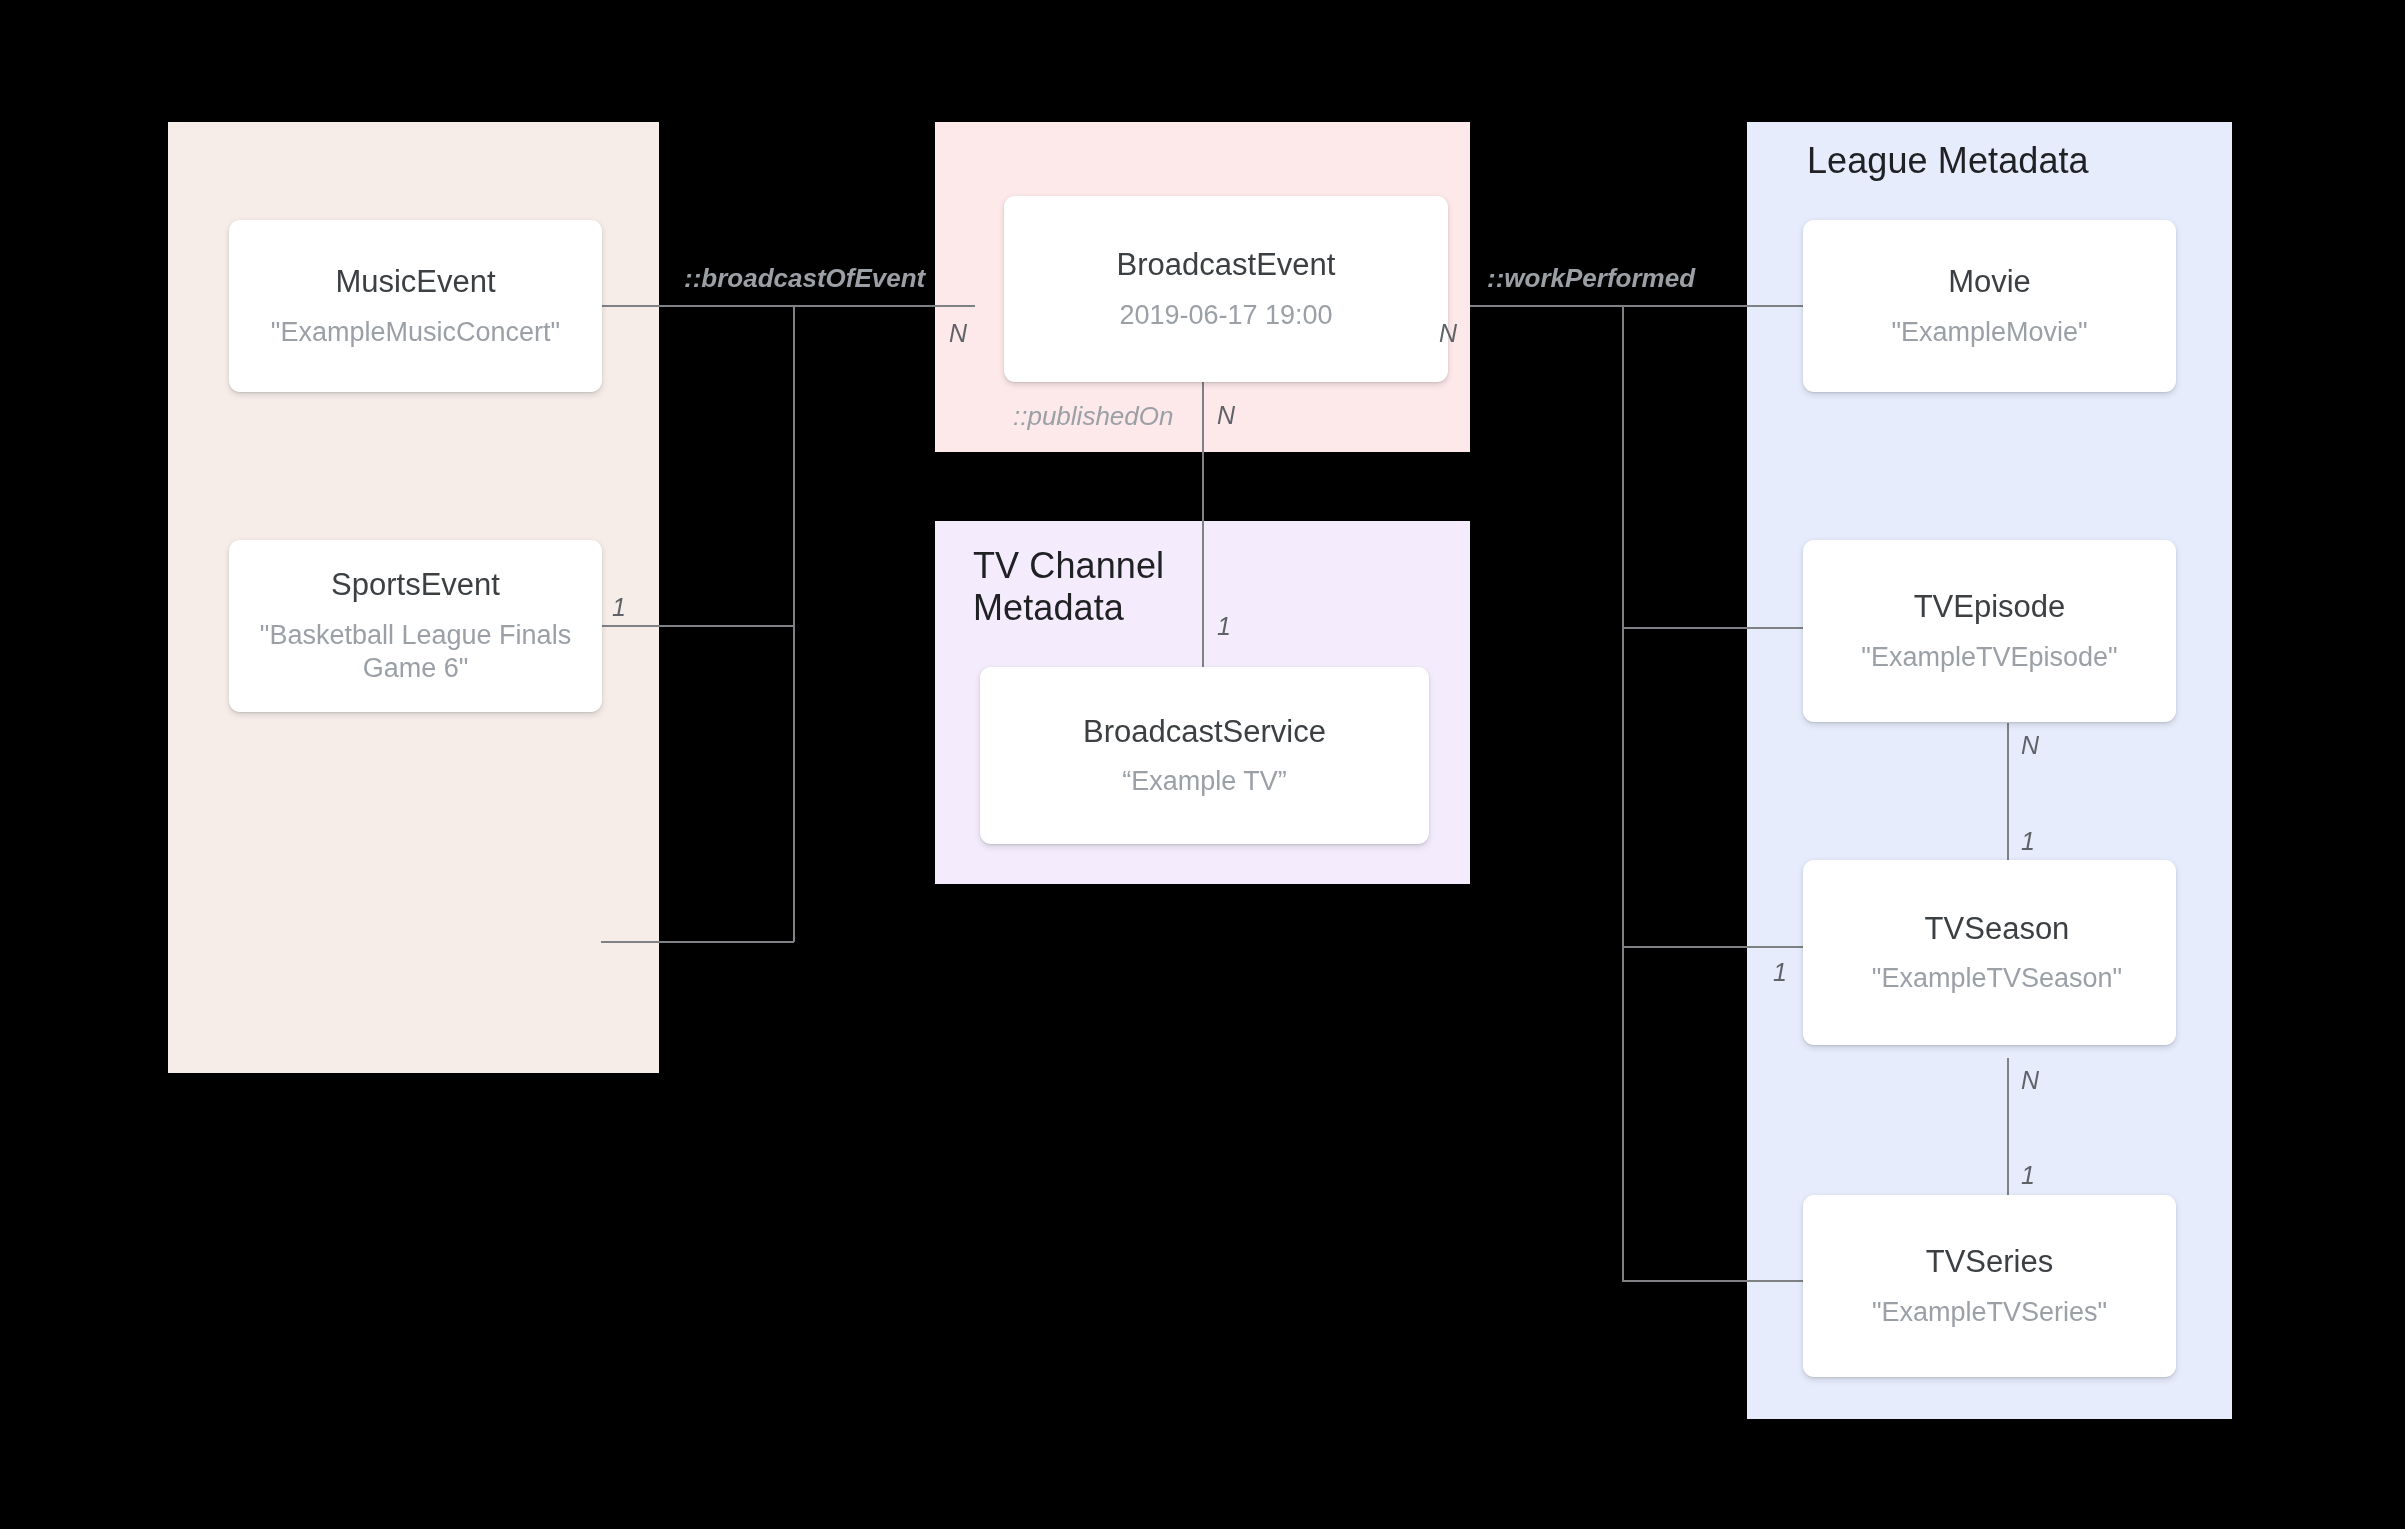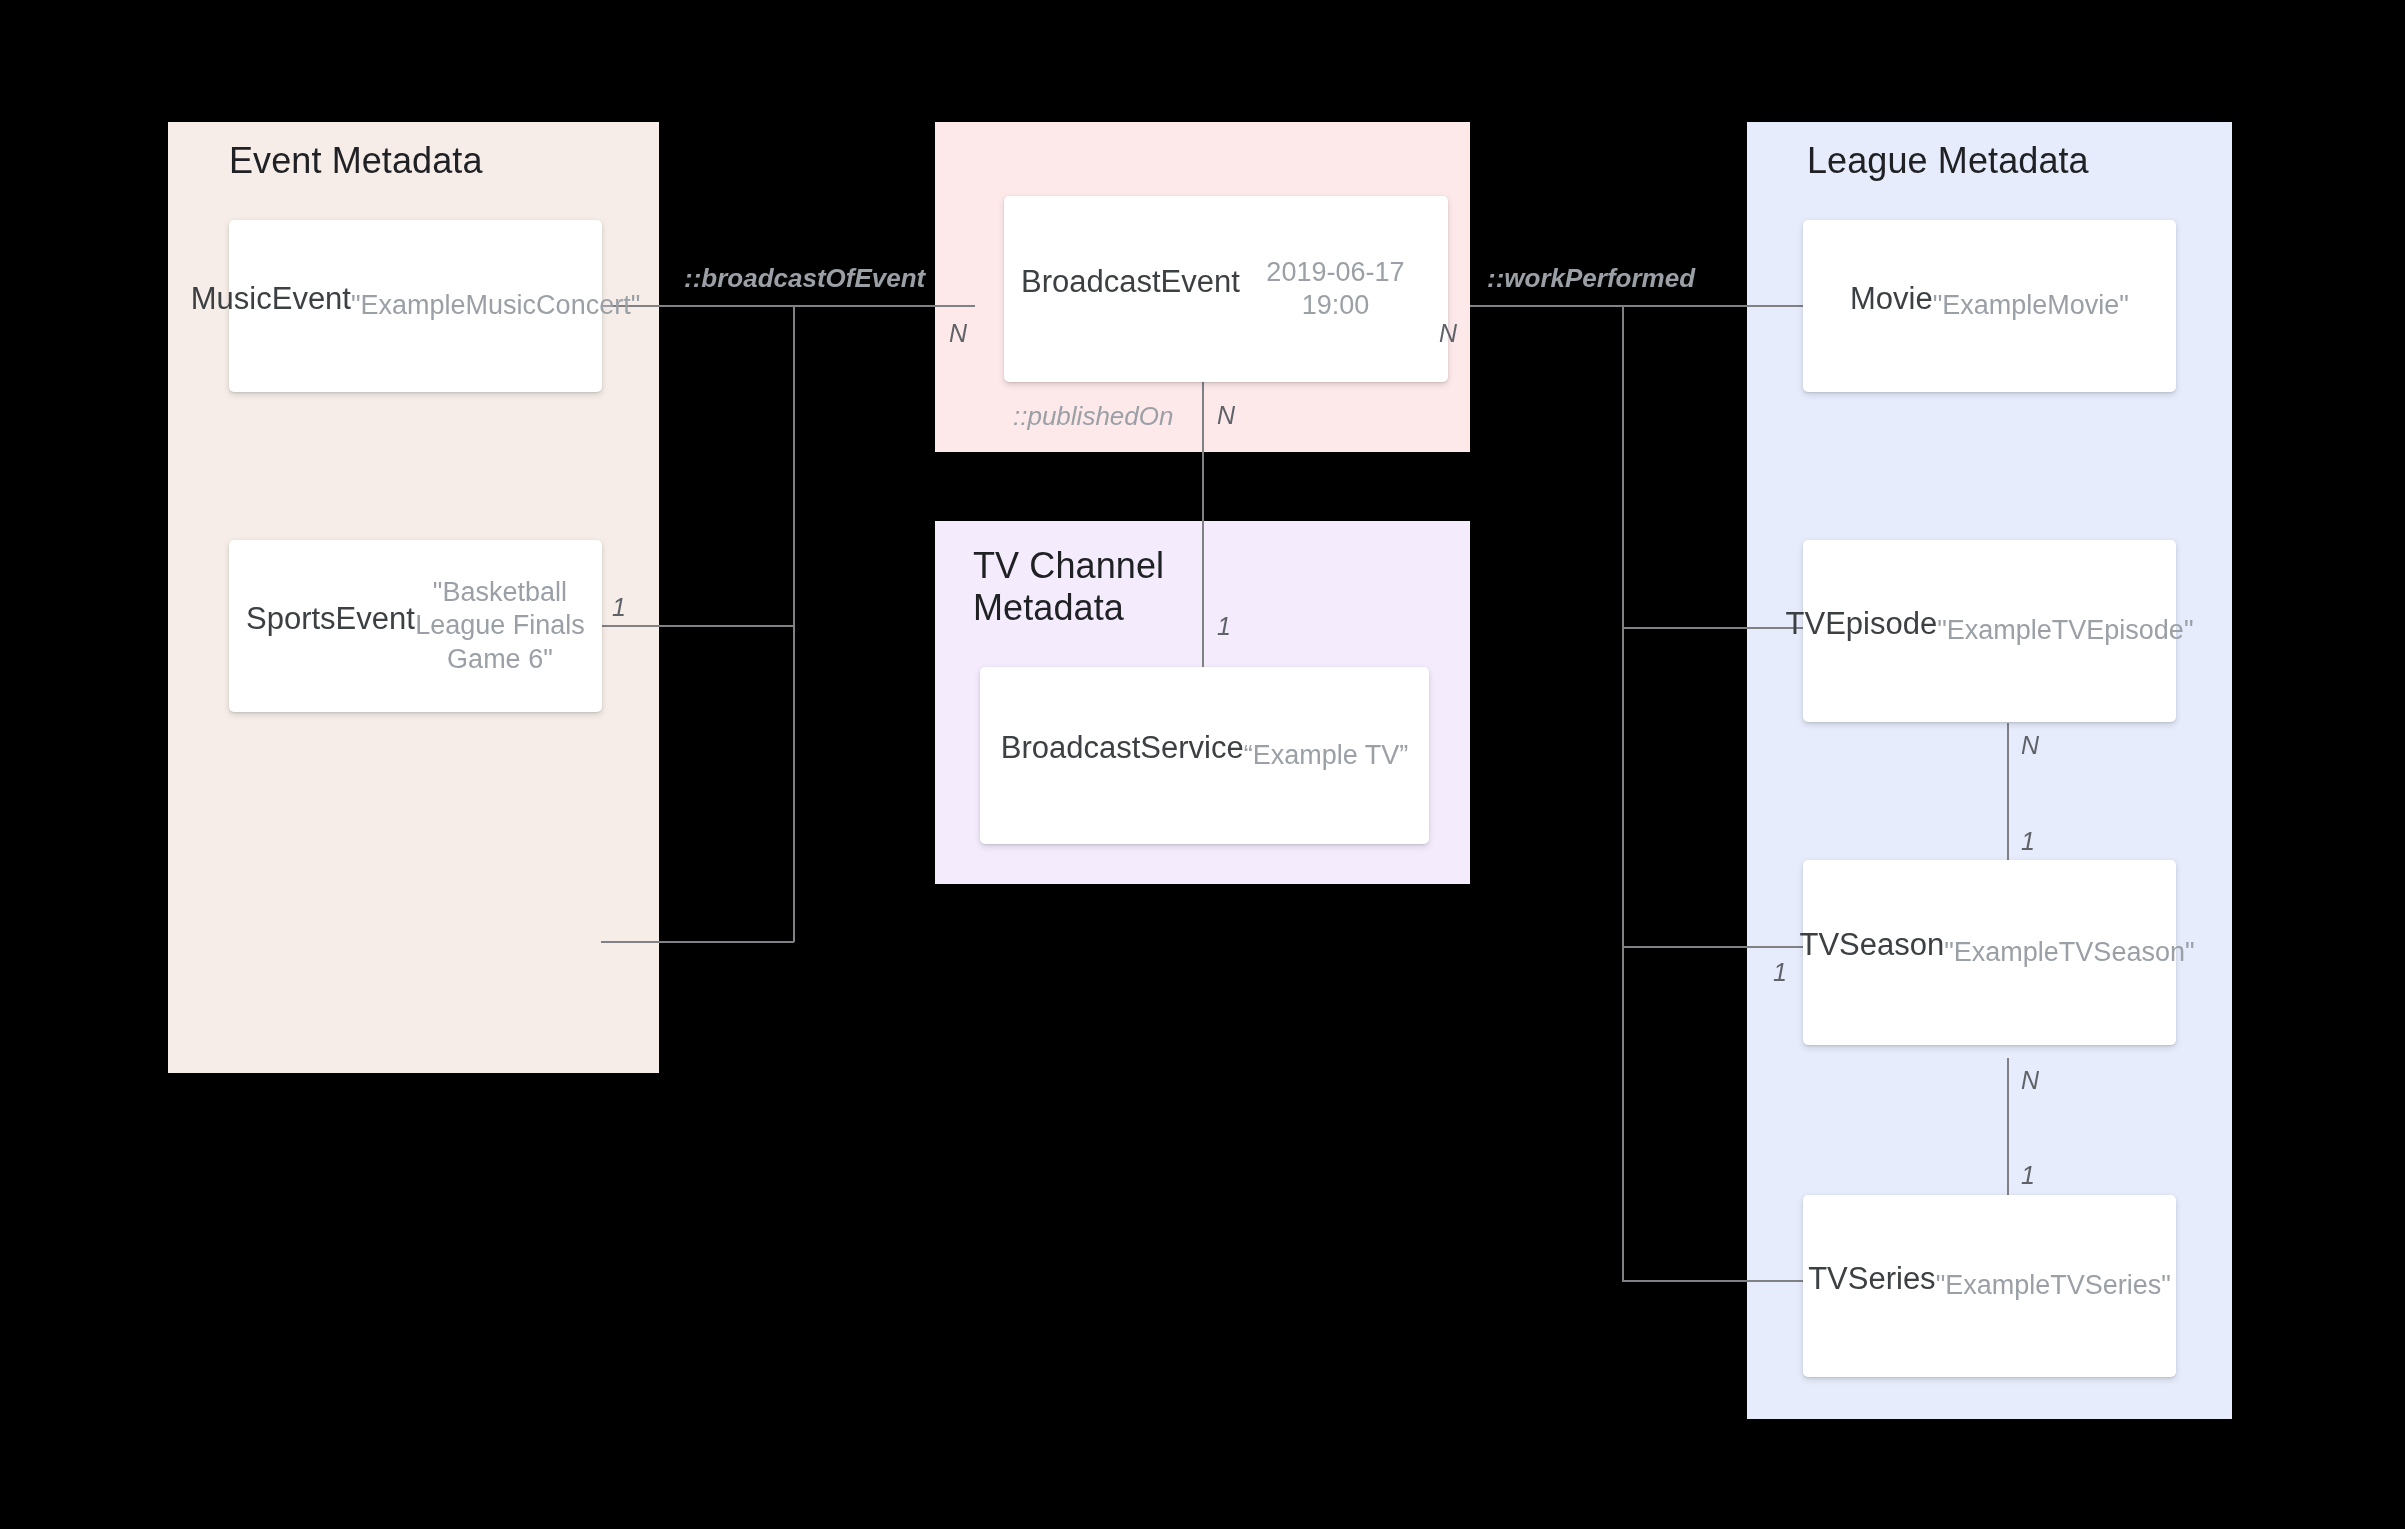--- a/index.html
+++ b/index.html
@@ -33,24 +33,24 @@
     line-height: 1.18;
     letter-spacing: 0.1px;
     white-space: pre-line;
   }
 
   
   .card {
     position: absolute;
     box-sizing: border-box;
     background: #ffffff;
-    border-radius: 5px;
+    border-radius: 11px;
     box-shadow: 0 2.9px 6.7px rgba(0,0,0,0.13), 0 1px 1.9px rgba(0,0,0,0.10);
     display: flex;
-    flex-direction: row;
+    flex-direction: column;
     align-items: center;
     justify-content: center;
     text-align: center;
     padding: 9.6px 17px;
   }
   .card-title {
     font-size: 31px;
     color: #3c4043;
     line-height: 1.2;
     margin-bottom: 15.3px;
@@ -88,21 +88,20 @@
     color: #5f6368;
     white-space: nowrap;
   }
 </style>
 </head>
 <body>
 
 <div id="canvas">
 
   <div class="group" style="left:168px; top:122px; width:491px; height:951px; background:#f6ede8;"></div>
-  <div class="group-title" style="left:229px; top:140px; width:401px;">Event Metadata</div>
 
   <div class="group" style="left:935px; top:122px; width:535px; height:330px; background:#fde8ea;"></div>
 
   <div class="group" style="left:935px; top:521px; width:535px; height:363px; background:#f4ecfd;"></div>
   <div class="group-title" style="left:973px; top:545px; width:287px;">TV Channel
 Metadata</div>
 
   <div class="group" style="left:1747px; top:122px; width:485px; height:1297px; background:#e6ecfc;"></div>
   <div class="group-title" style="left:1807px; top:140px; width:401px;">League Metadata</div>
 

